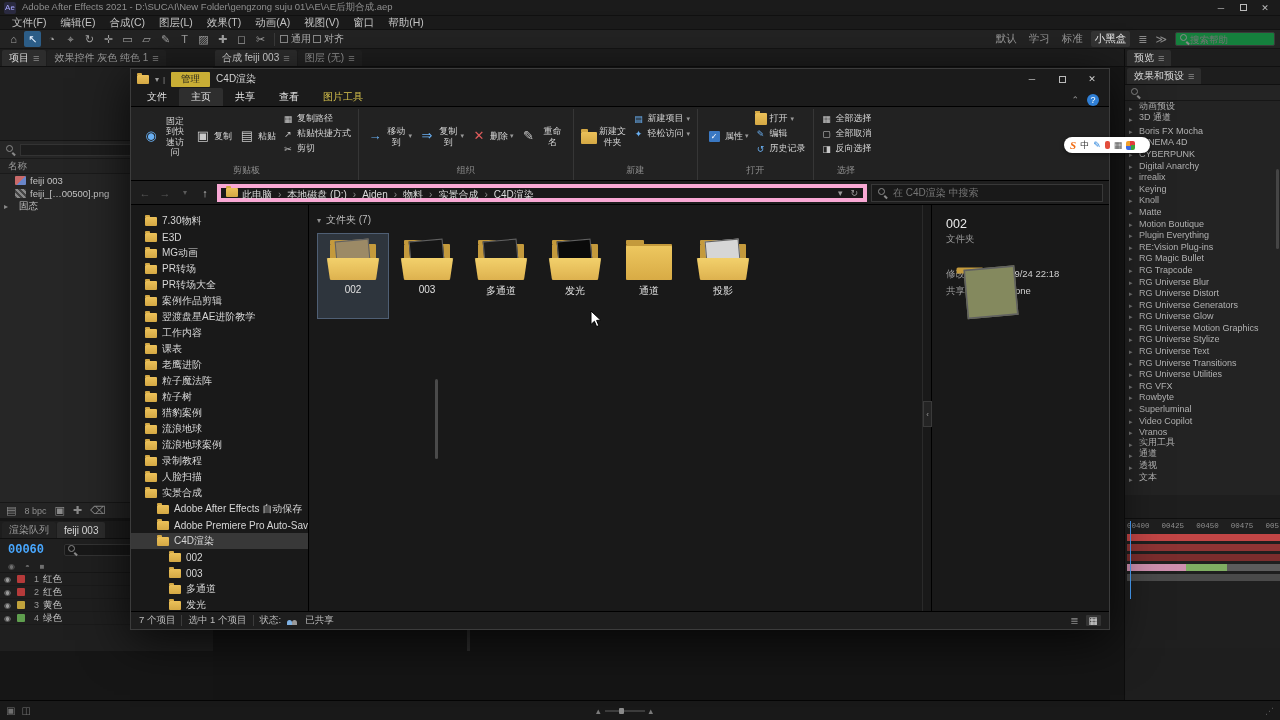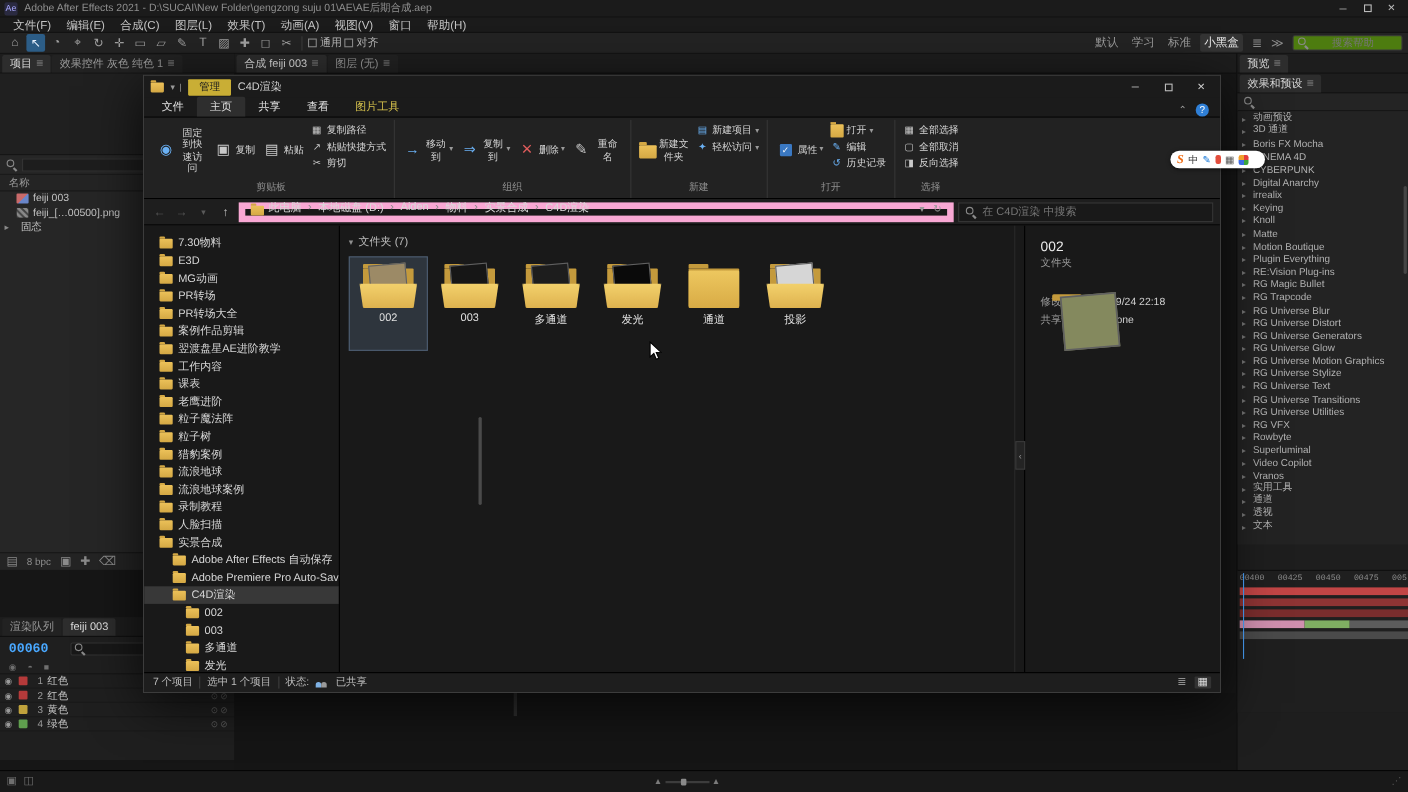--- a/index.html
+++ b/index.html
@@ -19,21 +19,21 @@
 .ae-toolbar{position:absolute;left:0;top:30px;width:1280px;height:19px;background:#232323;display:flex;align-items:center;gap:2px;padding:0 5px;border-bottom:1px solid #141414}
 .tool{width:17px;height:16px;display:flex;align-items:center;justify-content:center;font-size:11px;color:#9f9f9f;border-radius:2px}
 .tool.sel{background:#2c5d87;color:#e8f2ff}
 .tb-sep{width:1px;height:13px;background:#3a3a3a;margin:0 3px}
 .tb-label{font-size:10px;color:#b5b5b5;display:flex;align-items:center;gap:3px}
 .chk{width:8px;height:8px;border:1px solid #8a8a8a;display:inline-block}
 .tb-right{margin-left:auto;display:flex;align-items:center;gap:8px}
 .ws{font-size:10.5px;color:#9a9a9a;padding:1px 4px;border-radius:2px}
 .ws.sel{color:#f0f0f0;background:#343434}
 .dimglyph{color:#8a8a8a;font-size:11px}
-.help-search{display:flex;align-items:center;gap:21px;background:#4d7c0f;border:1px solid #3a3a3a;border-radius:2px;height:14px;padding:0 4px;width:100px}
+.help-search{display:flex;align-items:center;gap:0;background:#15803d;border:1px solid #3a3a3a;border-radius:2px;height:14px;padding:0 4px;width:100px}
 .help-search input{flex:1;background:transparent;border:none;outline:none;color:#ccc;font-size:9.5px;width:70px}
 .mag{position:relative;width:10px;height:10px;flex:none}
 .mag::before{content:"";position:absolute;left:0;top:0;width:5px;height:5px;border:1.5px solid #8a8a8a;border-radius:50%}
 .mag::after{content:"";position:absolute;left:7px;top:7px;width:4px;height:1.5px;background:#8a8a8a;transform:rotate(45deg);transform-origin:0 0}
 
 
 .left-col{position:absolute;left:0;top:49px;width:213px;height:671px;background:#161616}
 .panel-tabs{height:18px;background:#1d1d1d;display:flex;align-items:flex-end;gap:1px;padding:1px 2px 0;border-bottom:1px solid #101010}
 .ptab{height:16px;display:flex;align-items:center;gap:4px;padding:0 7px;font-size:10px;color:#9a9a9a;background:#222;border-radius:2px 2px 0 0;white-space:nowrap;overflow:hidden}
 .ptab.sel{background:#2d2d2d;color:#dcdcdc}
@@ -43,21 +43,21 @@
 .proj-header{display:flex;align-items:center;height:15px;padding:0 8px;font-size:9.5px;color:#9a9a9a;border-bottom:1px solid #1a1a1a;background:#242424}
 .proj-items .prow{display:flex;align-items:center;gap:4px;height:13px;padding:0 4px;font-size:9.5px;color:#c2c2c2}
 .prow .chip{width:7px;height:7px;border-radius:1px;margin-left:auto}
 .prow .caret{color:#8a8a8a;font-size:8px;width:7px}
 .pic-comp{width:11px;height:9px;background:linear-gradient(135deg,#c96a6a 0 50%,#6a86c9 50% 100%);border-radius:1px;flex:none}
 .pic-footage{width:11px;height:9px;background:linear-gradient(45deg,#888 25%,#444 25% 50%,#888 50% 75%,#444 75%);background-size:6px 6px;border-radius:1px;flex:none}
 .mfold{display:inline-block;width:12px;height:9px;background:linear-gradient(#ecc159,#d4a844);border-radius:1px;position:relative;flex:none}
 .mfold::before{content:"";position:absolute;top:-2px;left:0;width:5px;height:2px;background:#d4a844;border-radius:1px 1px 0 0}
 .proj-footer{position:absolute;left:0;bottom:0;width:100%;height:16px;display:flex;align-items:center;gap:8px;padding:0 6px;font-size:9px;color:#8f8f8f;background:#242424;border-top:1px solid #171717}
 
-.tl-left{position:absolute;left:0;top:512px;width:213px;height:130px;background:#1f1f1f}
+.tl-left{position:absolute;left:0;top:472px;width:213px;height:130px;background:#1f1f1f}
 .tl-tabs{height:18px;background:#1d1d1d;display:flex;align-items:flex-end;gap:1px;padding:1px 2px 0;border-bottom:1px solid #101010}
 .tl-timerow{display:flex;align-items:center;gap:20px;height:22px;padding:0 8px}
 .timecode{color:#49a8ff;font-weight:bold;font-size:12px;font-family:"Liberation Mono","DejaVu Sans Mono",monospace}
 .tl-search{display:flex;align-items:center;gap:3px;background:#181818;border:1px solid #333;border-radius:2px;height:12px;padding:0 3px;width:78px}
 .tl-search input{width:58px;background:transparent;border:none;outline:none;color:#ccc;font-size:9px}
 .tl-colhead{display:flex;gap:10px;height:12px;align-items:center;padding:0 8px;font-size:8px;color:#6f6f6f;border-bottom:1px solid #161616}
 .lrow{display:flex;align-items:center;gap:4px;height:13px;padding:0 4px;font-size:9.5px;color:#c5c5c5;border-bottom:1px solid #1a1a1a}
 .lrow .eye{color:#9a9a9a;font-size:8px;width:9px}
 .lrow .lchip{width:8px;height:8px;border-radius:1px}
 .lrow .lnum{width:10px;text-align:right;color:#9a9a9a;font-size:9px}
@@ -134,21 +134,21 @@
 .ic-selall::before{content:"▦"}
 .ic-selnone::before{content:"▢"}
 .ic-selinv::before{content:"◨"}
 .ic-newfolder{background:linear-gradient(#ecc159,#d4a844);width:16px;height:12px;border-radius:1px;position:relative;margin-top:3px}
 .ic-newfolder::before{content:"";position:absolute;top:-3px;left:0;width:7px;height:3px;background:#d4a844;border-radius:1px 1px 0 0}
 .ic-open{background:linear-gradient(#ecc159,#d4a844);width:11px;height:8px;border-radius:1px;position:relative}
 .ic-open::before{content:"";position:absolute;top:-2px;left:0;width:5px;height:2px;background:#d4a844}
 .ex-addr{height:24px;background:#1e1e1e;display:flex;align-items:center;gap:4px;padding:0 6px;border-bottom:1px solid #000}
 .nav-glyph{width:16px;text-align:center;font-size:11px;color:#c0c0c0}
 .nav-glyph.dis{color:#5a5a5a}
-.crumb-box{flex:1;display:flex;align-items:flex-end;gap:4px;background:#191919;border:6px solid #f9a8d4;height:18px;padding:0 5px}
+.crumb-box{flex:1;display:flex;align-items:flex-start;gap:4px;background:#191919;border:4px solid #f9a8d4;height:18px;padding:0 5px}
 .crumb{font-size:10px;color:#dadada;display:flex;align-items:center;white-space:nowrap}
 .crumb:not(:last-of-type)::after{content:"›";color:#8a8a8a;margin:0 6px;font-size:10px}
 .crumb-end{margin-left:auto;display:flex;gap:8px;color:#9a9a9a;font-size:9px}
 .ex-search{width:232px;display:flex;align-items:center;gap:5px;background:#191919;border:1px solid #383838;height:18px;padding:0 6px}
 .ex-search input{flex:1;background:transparent;border:none;outline:none;color:#bbb;font-size:10px}
 .ex-body{flex:1;display:flex;background:#191919;overflow:hidden}
 .ex-tree{width:178px;border-right:1px solid #000;position:relative;padding-top:8px;overflow:hidden}
 .titem{display:flex;align-items:center;gap:5px;height:16px;font-size:10px;color:#d6d6d6;padding-left:calc(14px + var(--ind,0)*12px);white-space:nowrap;overflow:hidden}
 .titem.sel{background:#383838}
 .tree-scroll{position:absolute;right:1px;top:100px;width:3px;height:80px;background:#4a4a4a;border-radius:2px}

